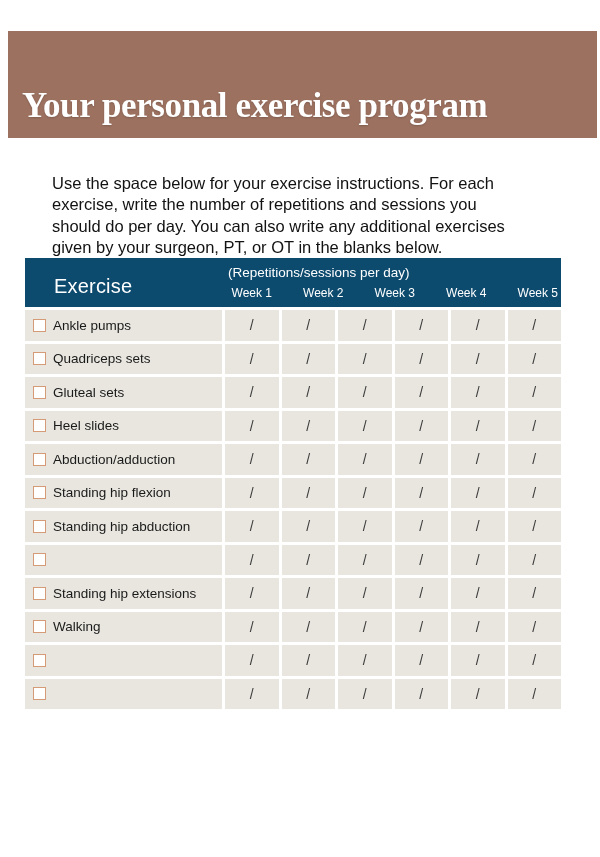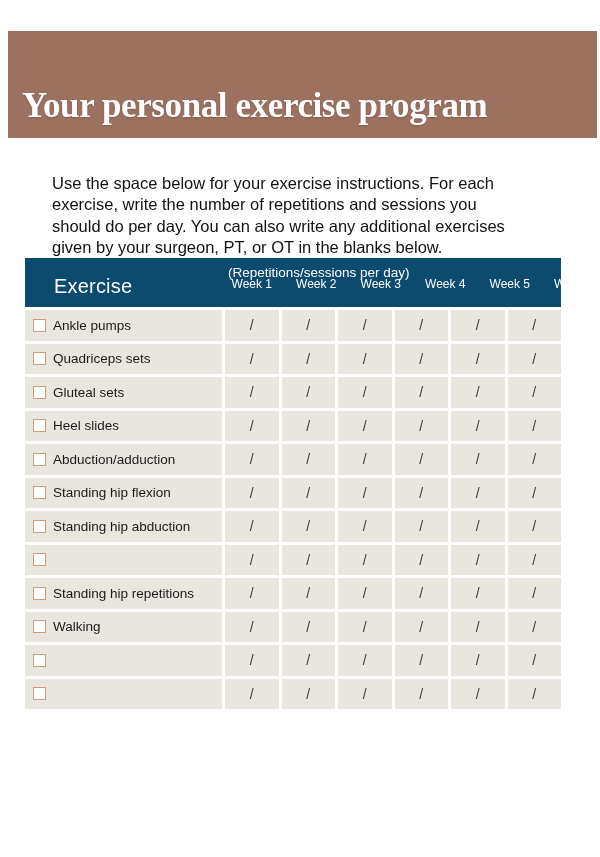--- a/index.html
+++ b/index.html
@@ -28,22 +28,22 @@
   }
   .thead .exercise-hd{
     position:absolute;left:29px;bottom:9px;
     color:#ffffff;font-size:20px;letter-spacing:0.2px;
   }
   .thead .reps-hd{
     position:absolute;left:203px;top:7px;
     color:#ffffff;font-size:13.5px;
   }
   .thead .weeks{
-    position:absolute;left:200px;bottom:16px;width:336px;
-    display:flex;gap:11px;
+    position:absolute;left:200px;bottom:7px;width:336px;
+    display:flex;gap:18px;
   }
   .thead .weeks .wk{
     flex:0 0 53.5px;text-align:center;
     color:#ffffff;font-size:12px;white-space:nowrap;
   }
   .tbody{
     margin-top:3px;
     display:grid;
     grid-template-columns:197px repeat(6,1fr);
     grid-auto-rows:30.5px;
@@ -177,21 +177,21 @@
   </div>
   <div class="cell slash-cell">/</div>
   <div class="cell slash-cell">/</div>
   <div class="cell slash-cell">/</div>
   <div class="cell slash-cell">/</div>
   <div class="cell slash-cell">/</div>
   <div class="cell slash-cell">/</div>
 
   <div class="cell label-cell">
     <span class="checkbox"></span>
-    <span>Standing hip repetitions</span>
+    <span>Standing hip extensions</span>
   </div>
   <div class="cell slash-cell">/</div>
   <div class="cell slash-cell">/</div>
   <div class="cell slash-cell">/</div>
   <div class="cell slash-cell">/</div>
   <div class="cell slash-cell">/</div>
   <div class="cell slash-cell">/</div>
 
   <div class="cell label-cell">
     <span class="checkbox"></span>

